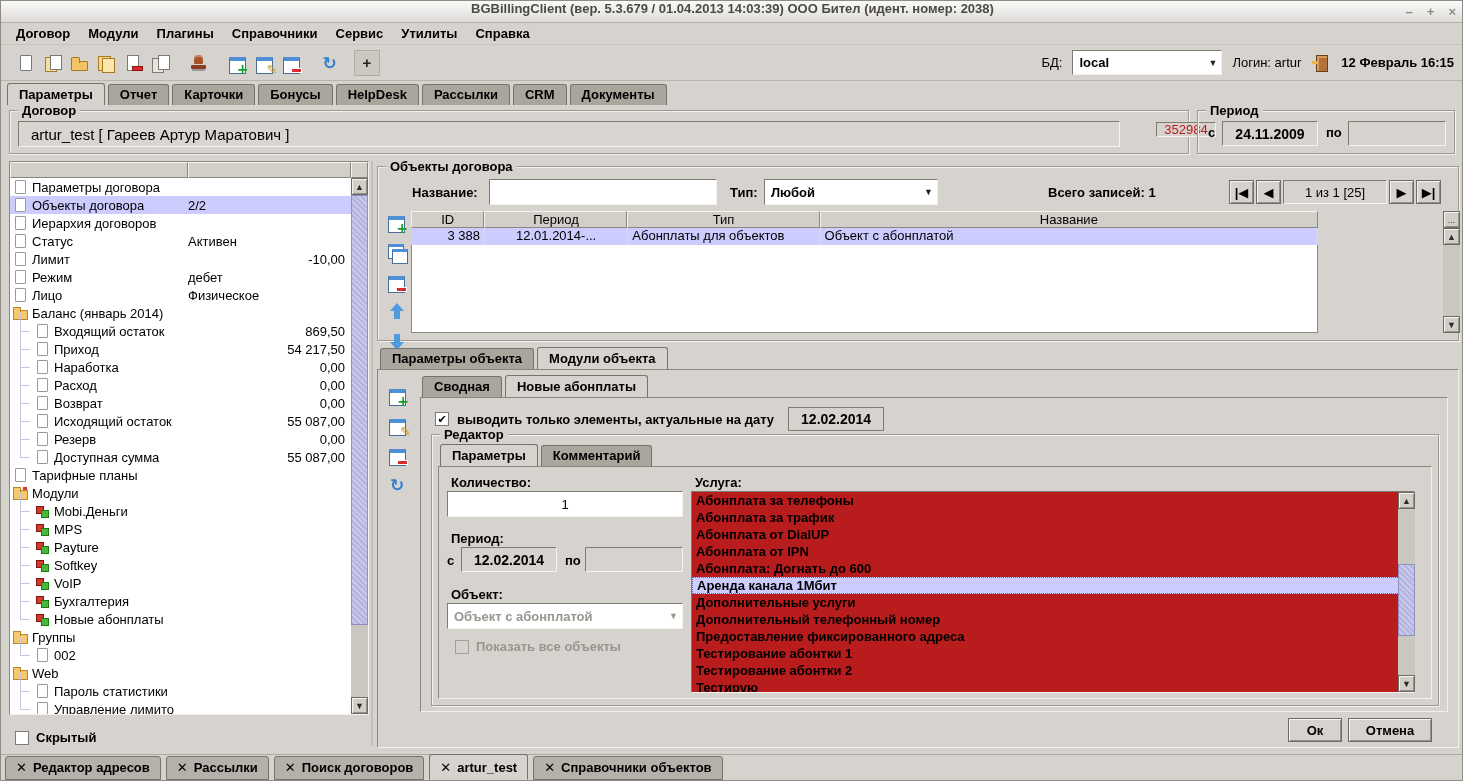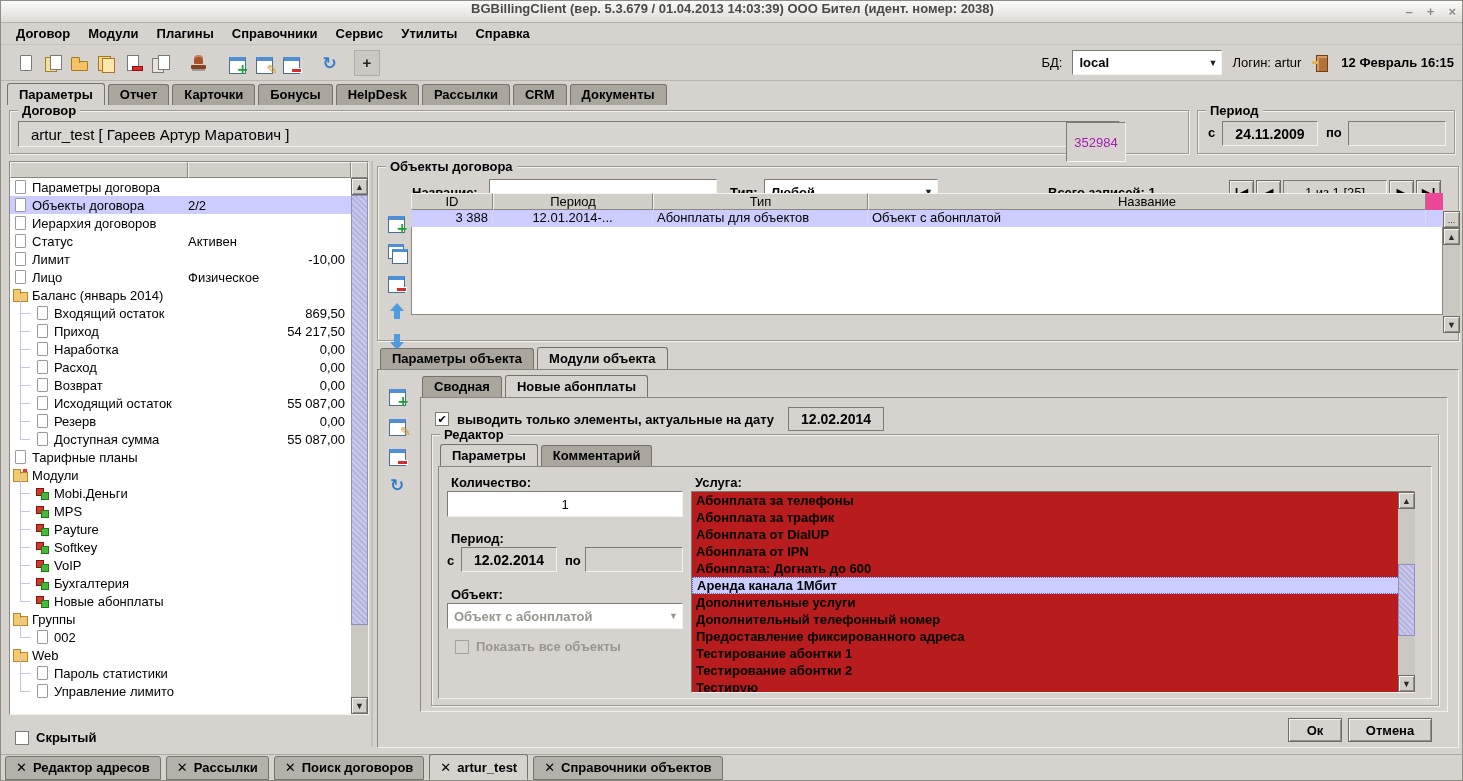--- a/index.html
+++ b/index.html
@@ -100,21 +100,21 @@
   .sb{position:absolute;background:#cac6c0}
   .sb-btn{position:absolute;width:17px;height:17px;background:#d2cec8;border:1px solid #6f6b66;box-shadow:inset 1px 1px 0 #f5f3ef,inset -1px -1px 0 #938f89;display:flex;align-items:center;justify-content:center;font-size:9px;color:#2a2a2a}
   .sb-thumb{position:absolute;left:0;width:17px;background:#c9c9ee;border:1px solid #8f8fc0;background-image:repeating-linear-gradient(45deg,#b4b4dd 0 2px,rgba(0,0,0,0) 2px 4px)}
   .hidden-row{position:absolute;left:14px;top:729px;display:flex;align-items:center;gap:7px}
 
   
   .split{position:absolute;left:370px;top:160px;width:2px;height:585px;background:#c2beb8}
   .side-icons{position:absolute;display:flex;flex-direction:column;gap:8px}
 
   
-  .otable{position:absolute;left:410px;top:192px;width:1032px;background:#ec4899}
+  .otable{position:absolute;left:410px;top:210px;width:907px;background:#ec4899}
   .ohead{display:flex;height:17px}
   .ohc{background:#d2cec8;border:1px solid #f5f3ef;border-right-color:#8a8680;border-bottom-color:#8a8680;text-align:center;overflow:hidden;white-space:nowrap}
   .orow{display:flex;height:17px;background:#ccccff}
   .ocell{padding:0 4px;overflow:hidden;white-space:nowrap;border-right:1px solid #d8d8f2}
   .obody-empty{height:88px;background:#fff;border:1px solid #8a8680;border-top:none}
 
   
   .objtabs{position:absolute;left:379px;top:347px;display:flex;align-items:flex-end;height:21px}
   .module-panel{position:absolute;left:376px;top:368px;width:1082px;height:379px;border:1px solid #8a8680;border-right-color:#f3f1ed;border-bottom-color:#f3f1ed;background:#d6d2ce}
   .innertabs{position:absolute;left:44px;top:6px;display:flex;align-items:flex-end;height:21px}
@@ -218,21 +218,21 @@
       <span class="tab">Бонусы</span>
       <span class="tab">HelpDesk</span>
       <span class="tab">Рассылки</span>
       <span class="tab">CRM</span>
       <span class="tab">Документы</span>
     </div>
 
   <div class="fs" style="left:8px;top:109px;width:1180px;height:44px">
     <span class="legend">Договор</span>
     <div class="abs winput" style="left:8px;top:10px;width:1102px;height:26px;display:flex;align-items:center;padding-left:12px;font-size:15px;background:#d9d5d1">artur_test [ Гареев Артур Маратович ]</div>
-    <div class="abs inset" style="left:1056px;top:11px;width:60px;height:40px;display:flex;align-items:center;justify-content:center;color:#a21caf">352984</div>
+    <div class="abs inset" style="left:1146px;top:11px;width:60px;height:15px;display:flex;align-items:center;justify-content:center;color:#b91c1c">352984</div>
   </div>
 
   <div class="fs" style="left:1196px;top:109px;width:258px;height:44px">
     <span class="legend">Период</span>
     <span class="abs blbl" style="left:10px;top:14px">с</span>
     <div class="abs inset" style="left:24px;top:10px;width:96px;height:25px;display:flex;align-items:center;justify-content:center;font-weight:bold;font-size:14px">24.11.2009</div>
     <span class="abs blbl" style="left:128px;top:14px">по</span>
     <div class="abs inset" style="left:150px;top:10px;width:98px;height:25px"></div>
   </div>
 
@@ -258,20 +258,25 @@
         </div>
         <div class="trow">
           <span class="tic document-icon"></span>
           <span class="tlabel">Статус</span>
           <span class="tval ">Активен</span>
         </div>
         <div class="trow">
           <span class="tic document-icon"></span>
           <span class="tlabel">Лимит</span>
           <span class="tval right">-10,00</span>
+        </div>
+        <div class="trow">
+          <span class="tic document-icon"></span>
+          <span class="tlabel">Режим</span>
+          <span class="tval ">дебет</span>
         </div>
         <div class="trow">
           <span class="tic document-icon"></span>
           <span class="tlabel">Лицо</span>
           <span class="tval ">Физическое</span>
         </div>
         <div class="trow">
           <span class="tic folder-icon"></span>
           <span class="tlabel">Баланс (январь 2014)</span>
         </div>

